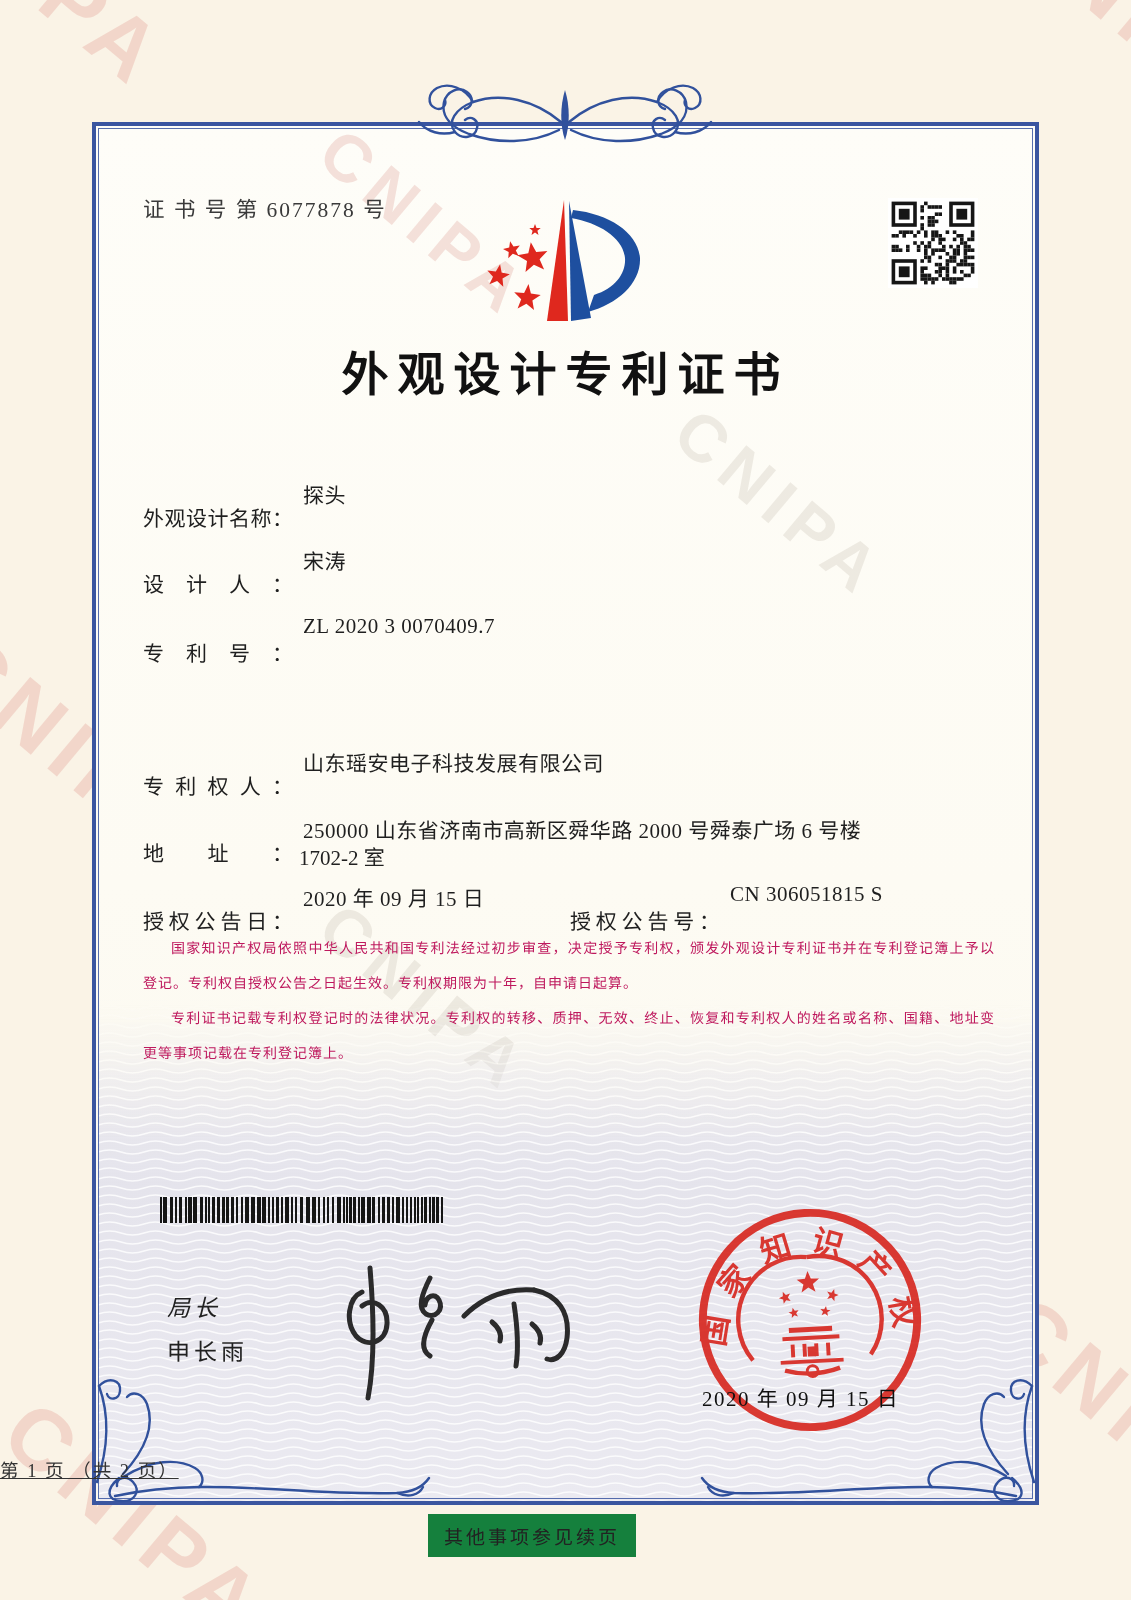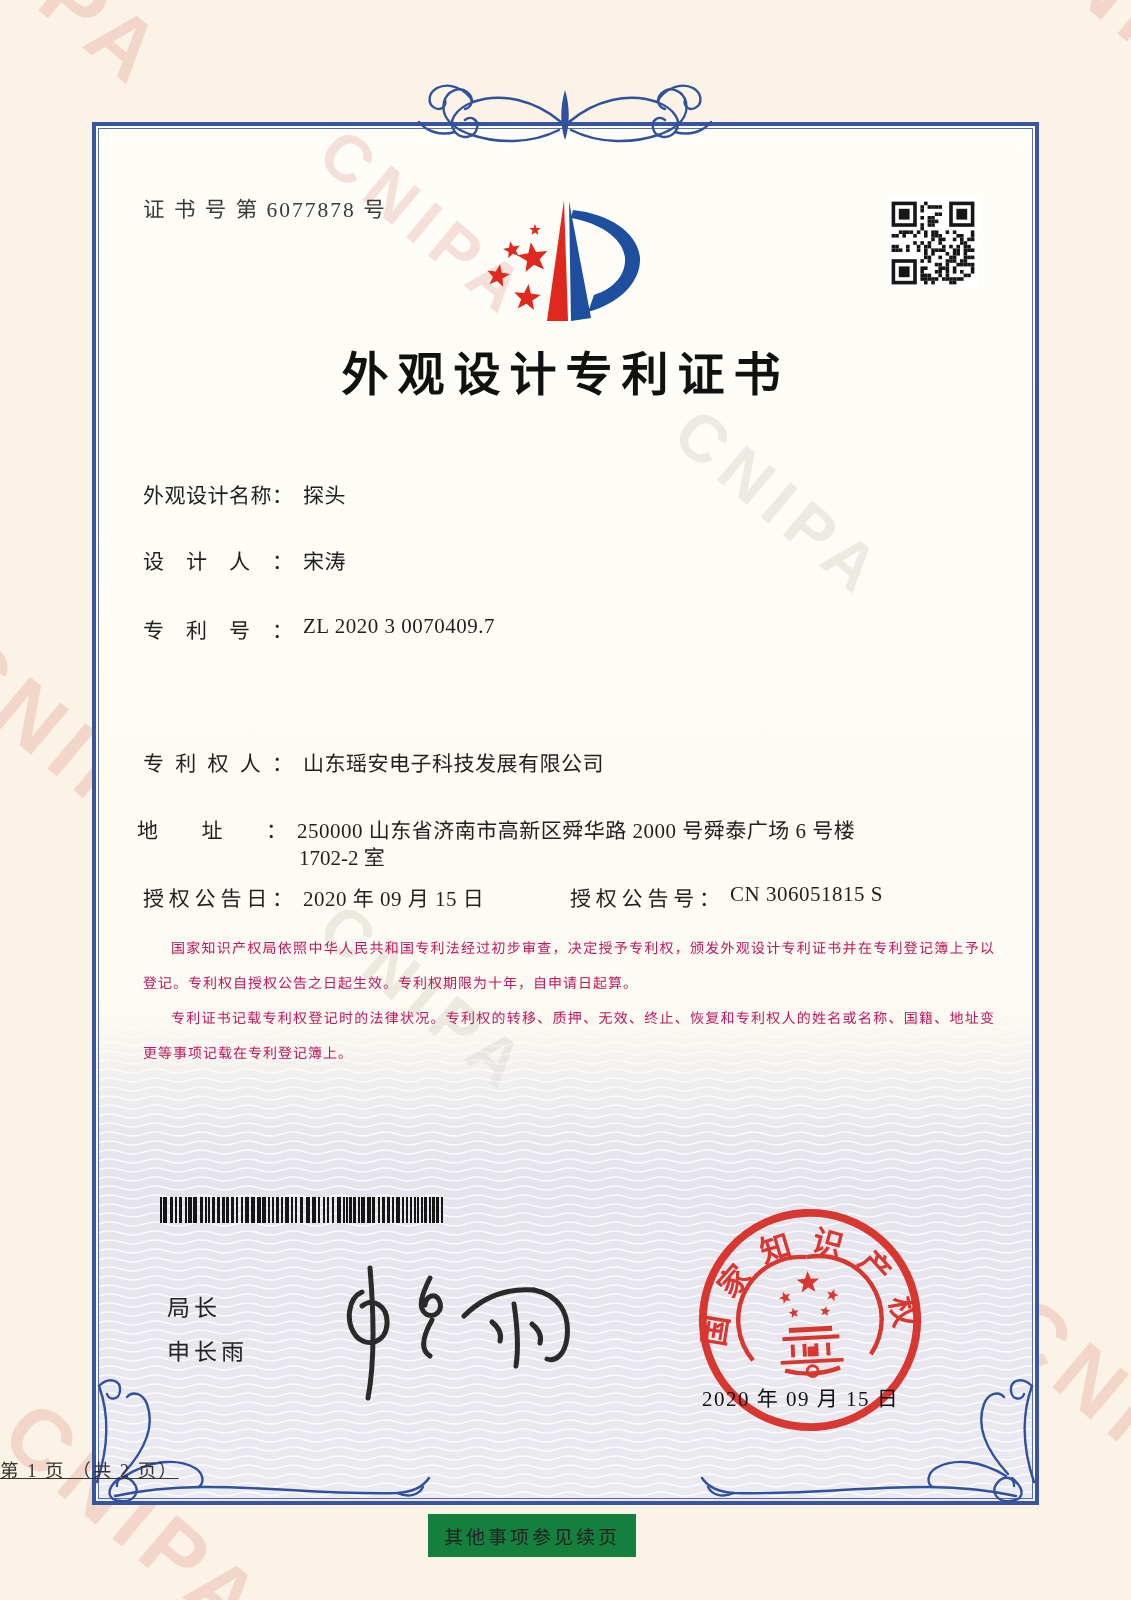--- a/index.html
+++ b/index.html
@@ -22,27 +22,27 @@
       border:4px solid var(--blue);pointer-events:none;}
   .frame-border::after{content:"";position:absolute;inset:2px;border:1.5px solid var(--blue);opacity:.85;}
   .ornaments{z-index:5;left:0;top:0;pointer-events:none;}
   .content{position:absolute;z-index:6;}
   
   .cert-number{left:143px;top:192px;font-size:21.5px;letter-spacing:2px;color:#3a3a3a;}
   .title{left:0;right:0;top:336px;text-align:center;font-size:47px;font-weight:700;
          letter-spacing:9px;color:#111;}
   .field{font-size:21px;color:#1f1f1f;}
   .flabel{display:inline-block;width:150px;text-align:justify;text-align-last:justify;
-          text-justify:inter-character;vertical-align:top;}
+          text-justify:inter-character;vertical-align:top;margin-top:23px;}
   .fvalue{margin-left:10px;letter-spacing:.5px;}
   .addr2{left:299px;top:841px;font-size:21px;}
   .paras{left:143px;top:931px;width:852px;font-size:14px;line-height:35px;
          text-align:justify;letter-spacing:1px;color:#be185d;}
   .paras p{margin:0;text-indent:2em;}
-  .director-label{left:167px;top:1289px;font-size:23px;letter-spacing:4px;}
+  .director-label{left:167px;top:1289px;font-size:23px;letter-spacing:4px;font-style:italic;}
   .director-name{left:167px;top:1333px;font-size:23px;letter-spacing:4px;}
   .seal-date{left:702px;top:1382px;font-size:21px;letter-spacing:1.5px;color:#101010;z-index:7;}
   .page-info{left:0;right:0;top:1456px;text-align:left;font-size:18.5px;letter-spacing:2px;color:#333;text-decoration:underline;}
   .continuation{left:428px;top:1514px;background:#15803d;padding:8px 16px;font-size:19px;
                 letter-spacing:3px;color:#222;}
 </style>
 </head>
 <body>
 
 <div class="page" style="background: rgb(250, 243, 230);">
@@ -337,21 +337,21 @@
   </div>
   <div class="content field" style="left:143px;top:545px">
     <span class="flabel">设计人：</span><span class="fvalue">宋涛</span>
   </div>
   <div class="content field" style="left:143px;top:614px">
     <span class="flabel">专利号：</span><span class="fvalue">ZL 2020 3 0070409.7</span>
   </div>
   <div class="content field" style="left:143px;top:747px">
     <span class="flabel">专利权人：</span><span class="fvalue">山东瑶安电子科技发展有限公司</span>
   </div>
-  <div class="content field" style="left:137px;top:814px">
+  <div class="content field" style="left:143px;top:814px">
     <span class="flabel">地址：</span><span class="fvalue">250000  山东省济南市高新区舜华路 2000 号舜泰广场 6 号楼</span>
   </div>
   <div class="content addr2">1702-2 室</div>
   <div class="content field" style="left:143px;top:882px">
     <span class="flabel">授权公告日：</span><span class="fvalue">2020 年 09 月 15 日</span>
   </div>
   <div class="content field" style="left:570px;top:882px">
     <span class="flabel">授权公告号：</span><span class="fvalue">CN 306051815 S</span>
   </div>
 

